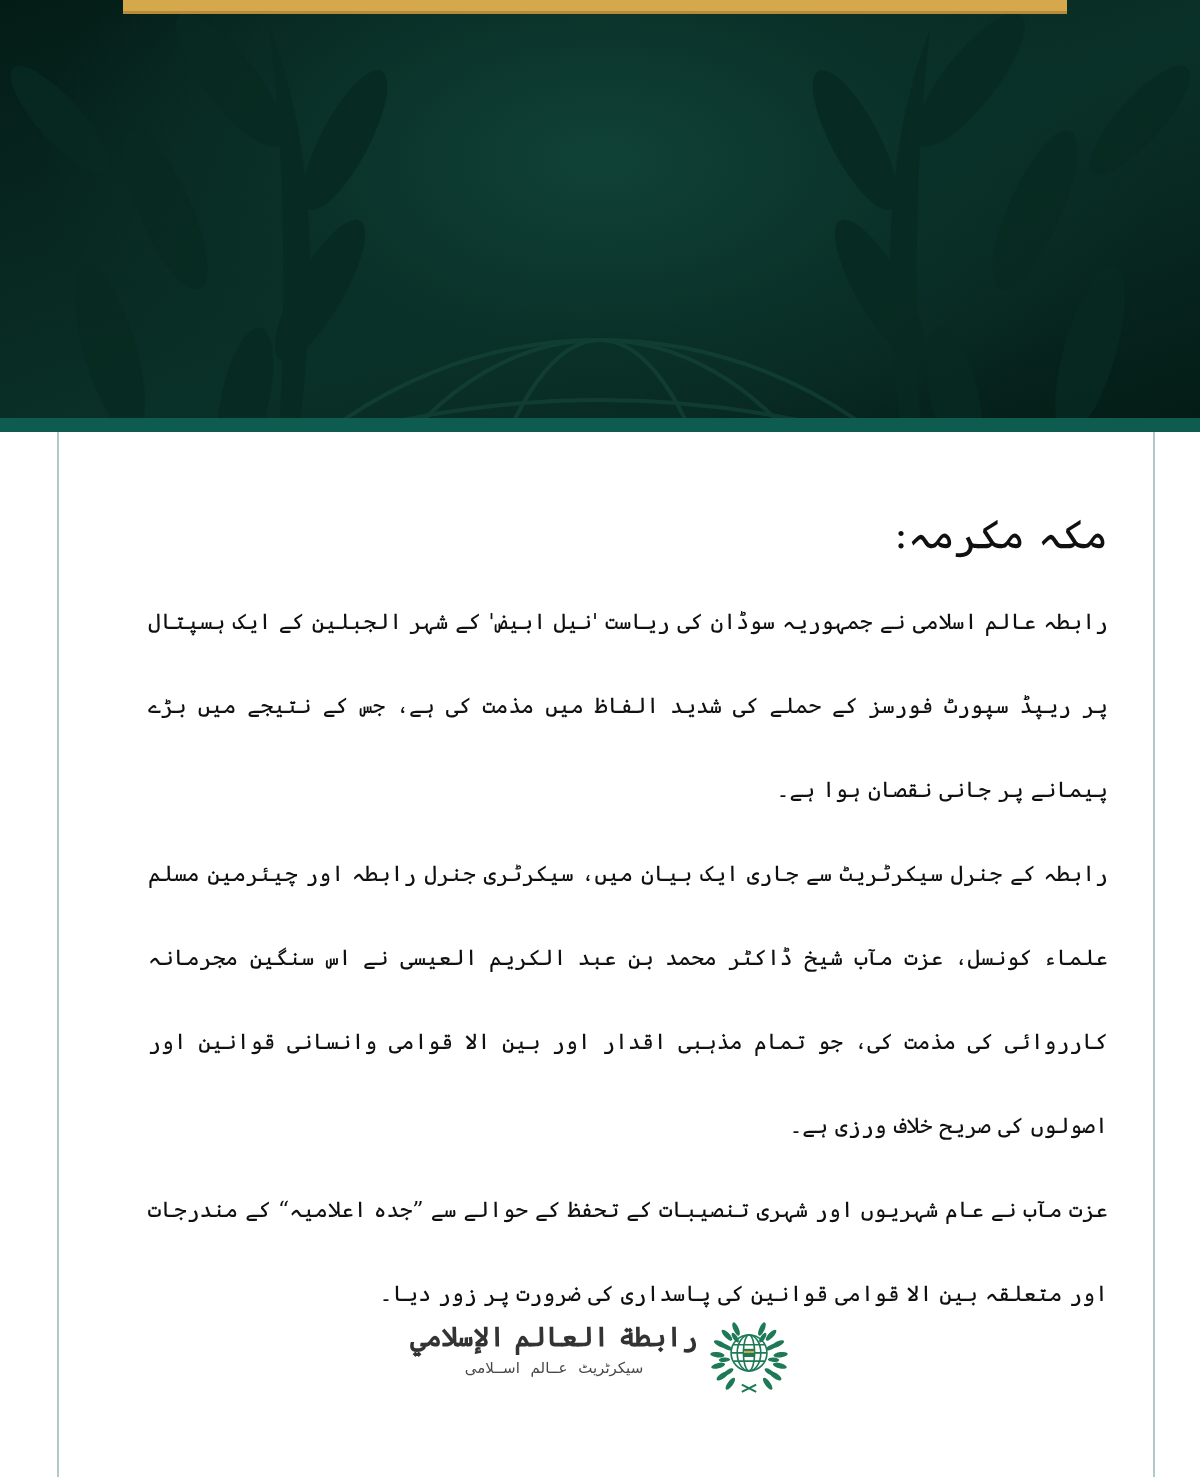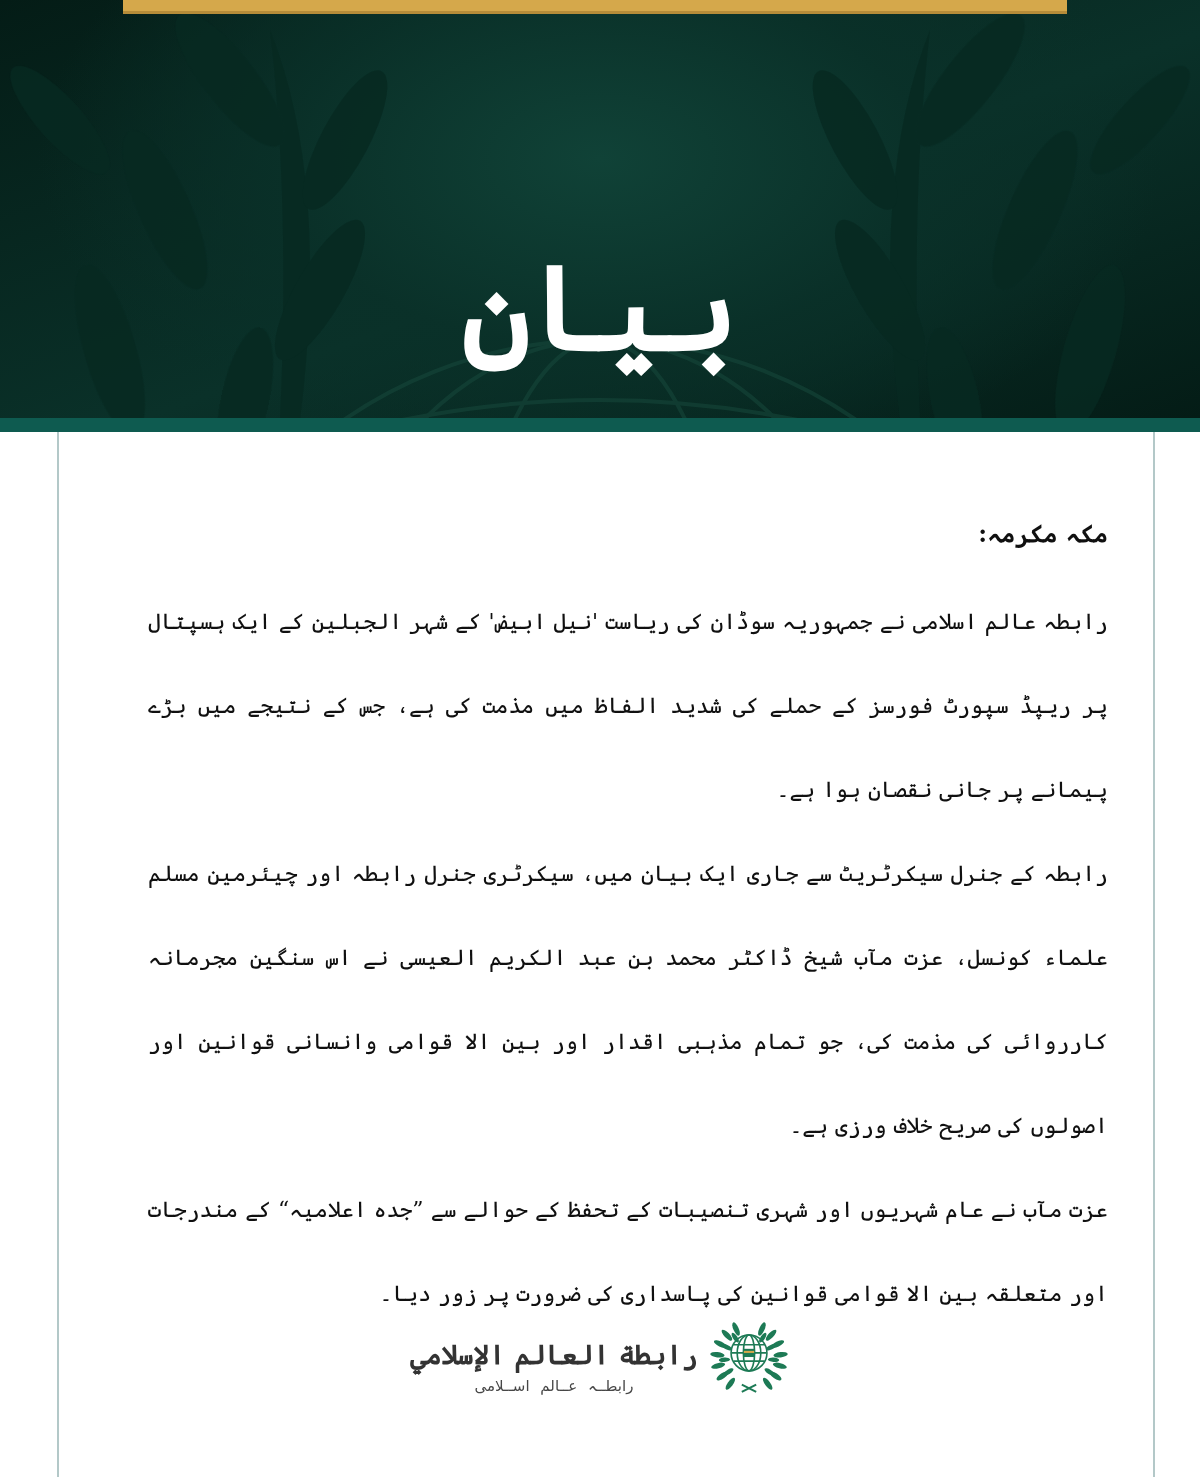--- a/index.html
+++ b/index.html
@@ -55,33 +55,33 @@
   }
   .rule{position:absolute;top:0;bottom:0;width:2px;background:var(--rule-teal);}
   .rule-left{left:57px;}
   .rule-right{left:1153px;}
   .content{
     position:absolute;top:60px;left:148px;right:92px;
     direction:rtl;
     color:var(--text);
   }
   .location{
-    font-size:24px;font-weight:700;line-height:84px;
+    font-size:40px;font-weight:400;line-height:84px;
     margin-bottom:4px;
     font-family:"DejaVu Serif","Liberation Serif",serif;
   }
   .para{
     font-size:22px;line-height:84px;
     text-align:justify;
     font-family:"DejaVu Serif","Liberation Serif",serif;
   }
   
   .footer{
     position:absolute;left:0;right:0;bottom:80px;
-    display:flex;justify-content:center;align-items:flex-end;gap:10px;
+    display:flex;justify-content:center;align-items:flex-start;gap:10px;
   }
   .logo-text{
     display:flex;flex-direction:column;align-items:center;
     direction:rtl;
   }
   .logo-arabic{
     color:#333333;
     font-family:"DejaVu Serif","Liberation Serif",serif;
     font-size:27px;font-weight:700;line-height:1.6;
     letter-spacing:-1px;
@@ -123,40 +123,39 @@
       <ellipse cx="230" cy="80" rx="26" ry="82" transform="rotate(-38 230 80)"></ellipse>
       <ellipse cx="345" cy="140" rx="24" ry="78" transform="rotate(28 345 140)"></ellipse>
       <ellipse cx="165" cy="210" rx="26" ry="86" transform="rotate(-24 165 210)"></ellipse>
       <ellipse cx="320" cy="290" rx="24" ry="80" transform="rotate(30 320 290)"></ellipse>
       <ellipse cx="110" cy="350" rx="26" ry="88" transform="rotate(-16 110 350)"></ellipse>
       <ellipse cx="245" cy="400" rx="24" ry="74" transform="rotate(12 245 400)"></ellipse>
       <ellipse cx="60" cy="120" rx="22" ry="70" transform="rotate(-42 60 120)"></ellipse>
     </g>
   </svg>
   <div class="gold-bar"></div>
-  <div class="header-title">بیان</div>
 </div>
 
 <div class="band"></div>
 
 <div class="page">
   <div class="rule rule-left"></div>
   <div class="rule rule-right"></div>
 
   <div class="content">
     <h2 class="location">مکہ مکرمہ:</h2>
     <p class="para">رابطہ عالم اسلامی نے جمہوریہ سوڈان کی ریاست 'نیل ابیض' کے شہر الجبلین کے ایک ہسپتال پر ریپڈ سپورٹ فورسز کے حملے کی شدید الفاظ میں مذمت کی ہے، جس کے نتیجے میں بڑے پیمانے پر جانی نقصان ہوا ہے۔</p>
     <p class="para">رابطہ کے جنرل سیکرٹریٹ سے جاری ایک بیان میں، سیکرٹری جنرل رابطہ اور چیئرمین مسلم علماء کونسل، عزت مآب شیخ ڈاکٹر محمد بن عبد الکریم العیسی نے اس سنگین مجرمانہ کارروائی کی مذمت کی، جو تمام مذہبی اقدار اور بین الا قوامی وانسانی قوانین اور اصولوں کی صریح خلاف ورزی ہے۔</p>
     <p class="para">عزت مآب نے عام شہریوں اور شہری تنصیبات کے تحفظ کے حوالے سے ”جدہ اعلامیہ“ کے مندرجات اور متعلقہ بین الا قوامی قوانین کی پاسداری کی ضرورت پر زور دیا۔</p>
   </div>
 
   <div class="footer">
     <div class="logo-text">
       <div class="logo-arabic">رابطة العالم الإسلامي</div>
-      <div class="logo-urdu">رابطــہ عــالم اســلامی</div>
+      <div class="logo-urdu">سیکرٹریٹ عــالم اســلامی</div>
     </div>
     <svg class="emblem" width="82" height="82" viewBox="0 0 80 80" aria-hidden="true">
       <defs>
         <clipPath id="globeclip">
             <circle cx="40" cy="37" r="17"></circle>
           </clipPath>
       </defs>
 
       <g stroke="#1d7a55" stroke-width="1.6" fill="none">
         <circle cx="40" cy="37" r="17.5" fill="#ffffff"></circle>

